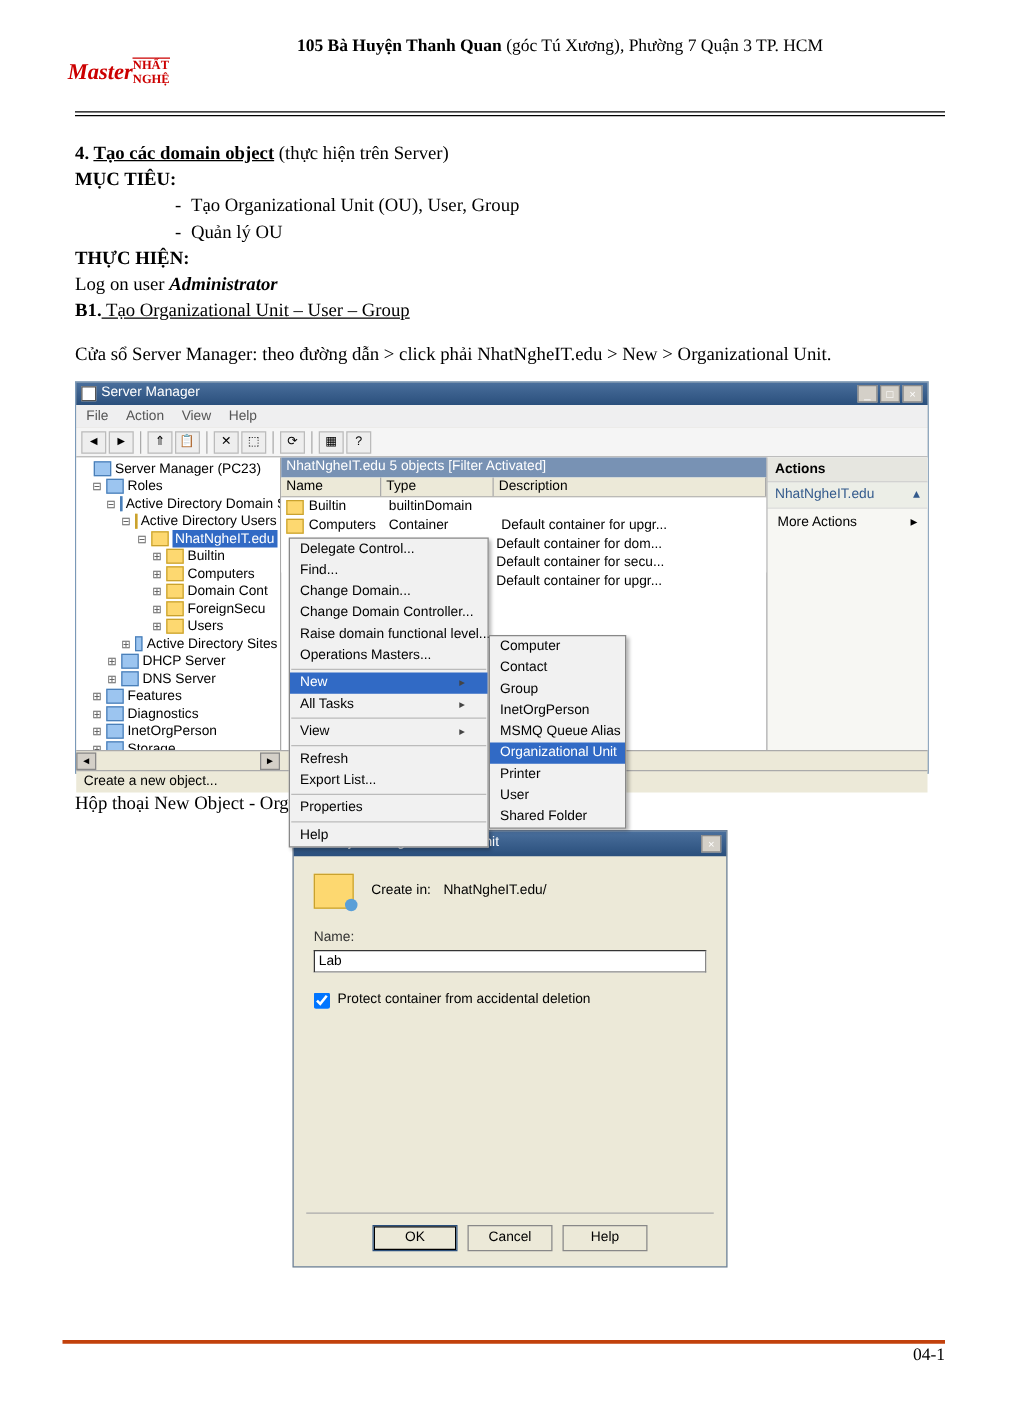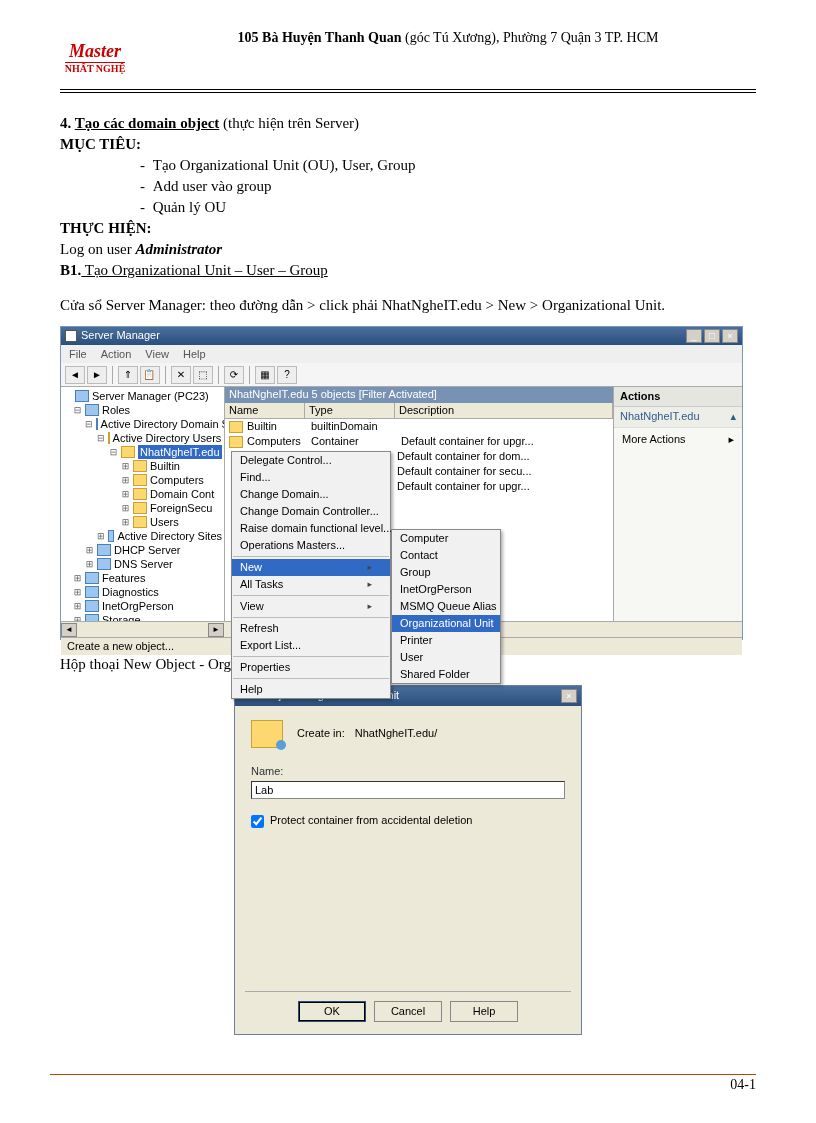--- a/index.html
+++ b/index.html
@@ -1,19 +1,19 @@
 <!DOCTYPE html>
 <html><head>
 <meta charset="utf-8">
 <style>
   * { box-sizing: border-box; margin: 0; padding: 0; }
   body { width: 816px; height: 1123px; background: #fff; font-family: "Times New Roman", serif; font-size: 14px; position: relative; }
   .page { padding: 30px 60px 0 60px; }
   .header { display: flex; align-items: flex-start; border-bottom: 4px double #000; padding-bottom: 4px; margin-bottom: 20px; }
-  .logo { width: 70px; height: 55px; margin-right: 10px; display:flex; flex-direction:column; align-items:center; justify-content:center; }
+  .logo { width: 70px; height: 55px; margin-right: 10px; display:flex; align-items:center; justify-content:center; }
   .logo-top { font-family: cursive; font-size: 18px; color: #c00; font-style: italic; font-weight:bold;}
   .logo-bot { font-size: 10px; color: #c00; font-weight: bold; border-top:1px solid #c00;}
   .header-text { flex: 1; text-align: center; }
   .header-text .line1 { font-weight: bold; font-size: 15px; }
   .header-text .line2 { font-size: 14px; }
   .header-text .line3 { font-size: 14px; }
   .content { font-size: 15px; line-height: 1.4; }
   u { text-decoration: underline; }
   b { font-weight: bold; }
   i { font-style: italic; }
@@ -72,21 +72,21 @@
   .dlg-ico::after{content:""; position:absolute; right:-4px; bottom:-3px; width:10px; height:10px; background:#5a9fd8; border-radius:50%;}
   .dlg-label { font-size:11px; color:#333;}
   .dlg-input { width:100%; border:1px inset #888; padding:1px 3px; font-size:11px; height:18px; background:#fff;}
   .dlg-chk { display:flex; align-items:center; gap:6px; font-size:11px;}
   .dlg-btns { position:absolute; bottom:12px; left:0; right:0; display:flex; justify-content:center; gap:8px;}
   .dlg { position:relative;}
   .btn { width:68px; height:21px; border:1px solid #888; background:#ece9d8; font-size:11px; display:flex; align-items:center; justify-content:center;}
   .btn.def { border:1px solid #2a4f7c; box-shadow:0 0 0 1px #000 inset;}
   .dlg-sep { border-top:1px solid #aaa; position:absolute; bottom:42px; left:10px; right:10px;}
 
-  .footer { position:absolute; bottom:30px; left:50px; right:60px; border-top:1px solid #c2410c;}
+  .footer { position:absolute; bottom:30px; left:50px; right:60px; border-top:3px solid #c2410c;}
   .pagenum { text-align:right; font-size:14px; margin-top:2px;}
 </style>
 </head>
 <body>
 
 <div class="page">
   <div class="header">
     <div class="logo">
       <span class="logo-top">Master</span>
       <span class="logo-bot">NHẤT NGHỆ</span>
@@ -98,21 +98,20 @@
     </div>
   </div>
 
   <div class="content">
     <div class="section-title">
       <b>4. </b><b><u>Tạo các domain object</u></b><span> (thực hiện trên Server)</span>
     </div>
     <div><b>MỤC TIÊU:</b></div>
     <div class="list-dash">
       <div>Tạo Organizational Unit (OU), User, Group</div>
-      <div>Add user vào group</div>
       <div>Quản lý OU</div>
     </div>
     <div><b>THỰC HIỆN:</b></div>
     <div><span>Log on user </span><b><i>Administrator</i></b></div>
     <div><b>B1.</b><u> Tạo Organizational Unit – User – Group</u></div>
     <div class="body-para">Cửa sổ Server Manager: theo đường dẫn &gt; click phải NhatNgheIT.edu &gt; New &gt; Organizational Unit.</div>
 
     <div class="win win1">
       <div class="titlebar">
         <div class="ticon"></div>

